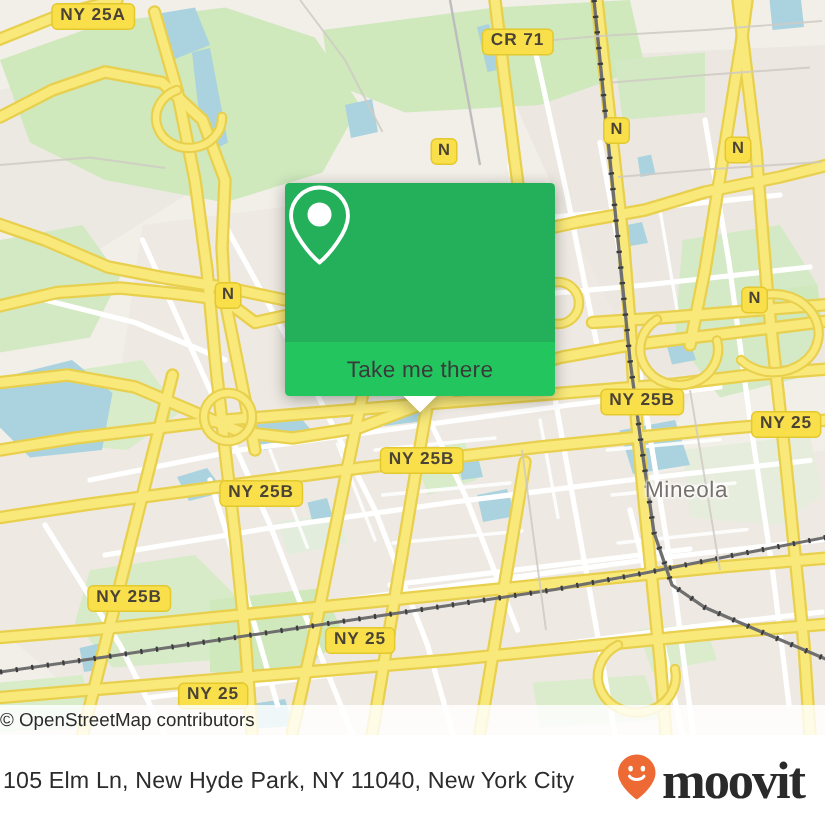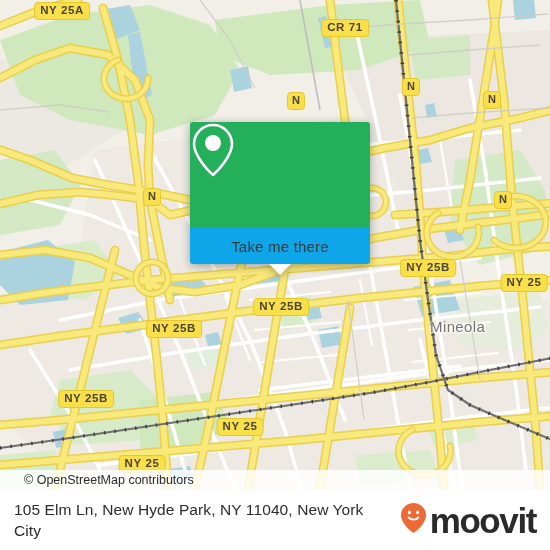--- a/index.html
+++ b/index.html
@@ -49,60 +49,60 @@
   
   .popup{
     position:absolute;left:190px;top:122px;width:180px;
     filter:drop-shadow(0 2px 5px rgba(0,0,0,.33));
   }
   .popup-head{
     height:106px;background:#24b05b;border-radius:3px 3px 0 0;
     display:flex;align-items:center;justify-content:center;
   }
   .popup-foot{
-    background:#0ea5e9;border-radius:0 0 3px 3px;height:36px;
+    background:#22c55e;border-radius:0 0 3px 3px;height:36px;
     display:flex;align-items:center;justify-content:center;
     position:relative;
   }
   .popup-foot .cta{
     font-size:15px;color:#3a3a3a;letter-spacing:.2px;
   }
   .popup-tail{
     position:absolute;left:50%;top:100%;margin-left:-11px;
     width:0;height:0;
     border-left:11px solid transparent;
     border-right:11px solid transparent;
     border-top:11px solid #fff;
   }
 
   
   .attrib{
     position:absolute;left:0;bottom:0;width:100%;
     background:rgba(255,255,255,.82);
     font-size:12.5px;color:#2b2b2b;
-    padding:3px 0 3px 24px;box-sizing:border-box;
+    padding:3px 0 3px 0;box-sizing:border-box;
     white-space:nowrap;
   }
 
   
   .footer{
     position:absolute;left:0;top:490px;width:550px;height:60px;
     background:rgba(255,255,255,.94);
     display:flex;align-items:center;
     box-sizing:border-box;
-    padding:0 14px 0 14px;
+    padding:0 14px 0 2px;
   }
   .footer .addr{
     flex:1 1 auto;
     font-size:15.5px;line-height:21px;color:#2c2c2c;
     letter-spacing:.1px;
     padding-right:10px;
   }
   .brand{
-    flex:0 0 auto;display:flex;align-items:center;gap:2px;
+    flex:0 0 auto;display:flex;align-items:center;gap:2px;font-family:Liberation Serif, serif;
   }
   .brand .pin{flex:0 0 auto;}
   .brand .word{
     font-size:35px;font-weight:bold;color:#2a2a2a;
     letter-spacing:-1.4px;line-height:35px;
     margin-left:1px;
   }
 </style>
 </head>
 <body>

